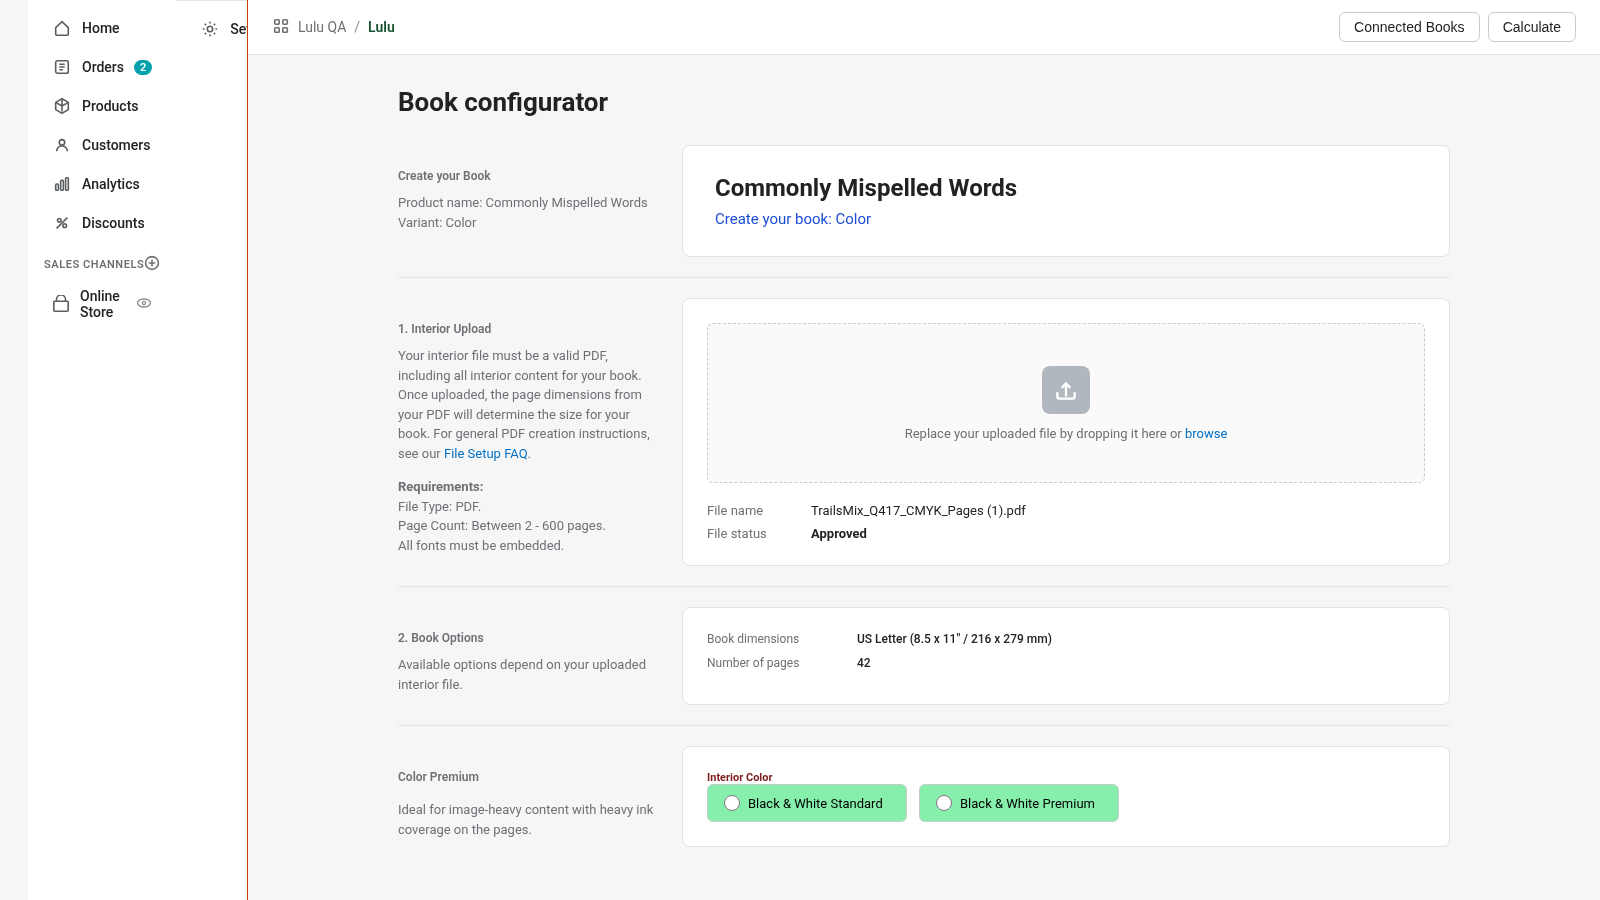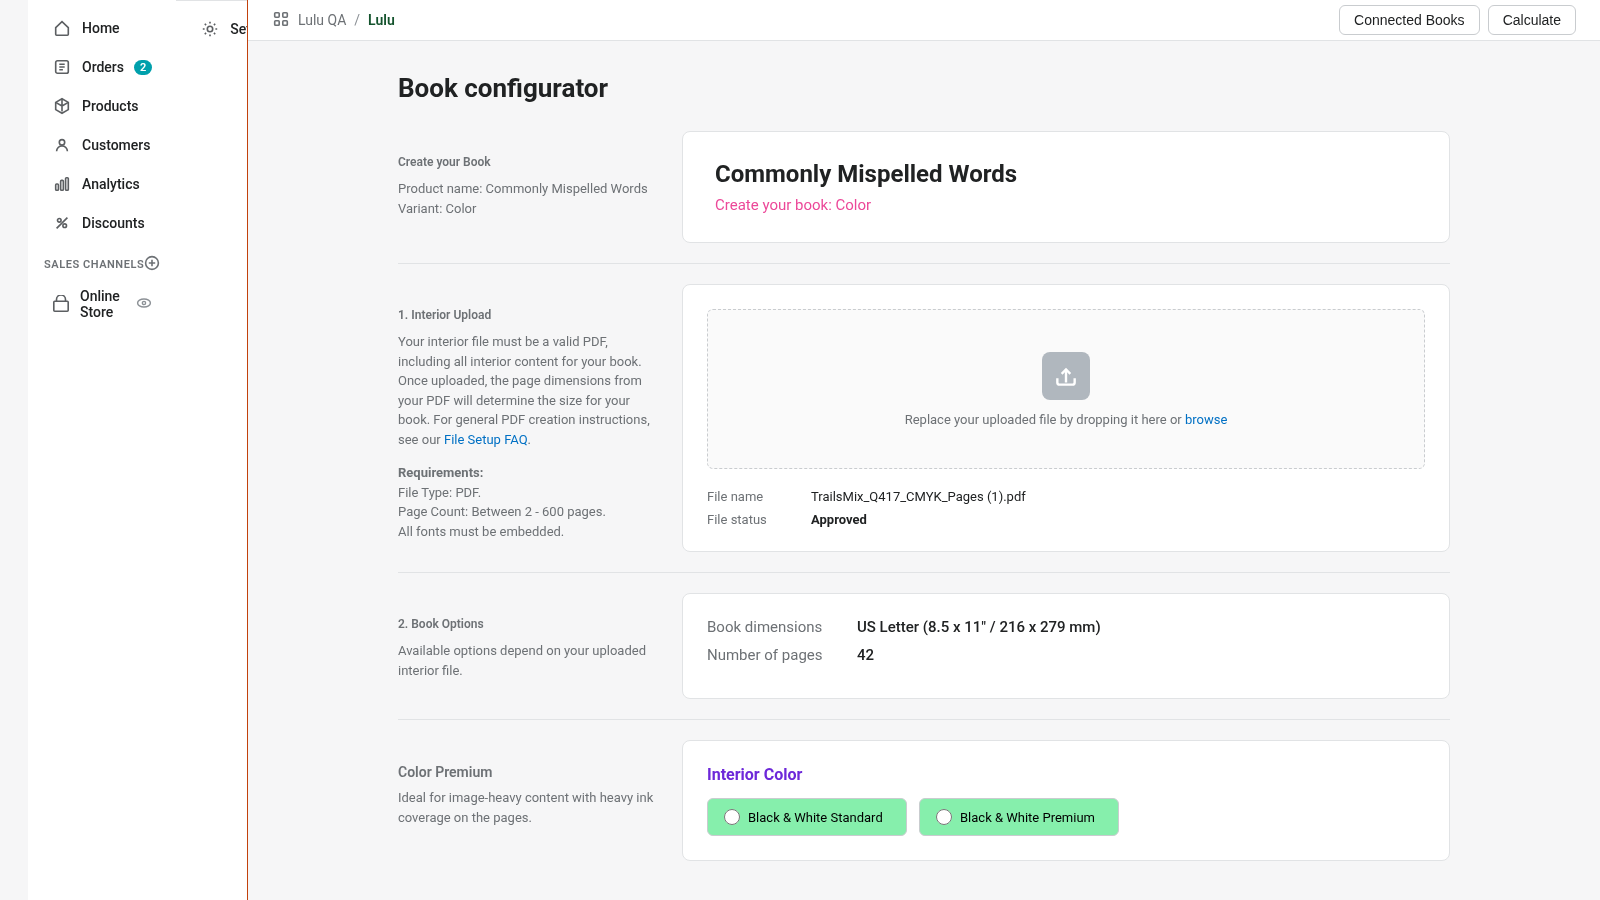--- a/index.html
+++ b/index.html
@@ -59,21 +59,21 @@
 
     
     .topbar {
       position: sticky;
       top: 0;
       background: #fff;
       border-bottom: 1px solid #e1e3e5;
       display: flex;
       align-items: center;
       padding: 0 24px;
-      height: 41px;
+      height: 55px;
       z-index: 10;
     }
     .topbar-breadcrumb {
       display: flex;
       align-items: center;
       gap: 8px;
       font-size: 14px;
       color: #6d7175;
     }
     .topbar-breadcrumb .current { font-weight: 600; color: #14532d; }
@@ -154,21 +154,21 @@
       padding: 28px 32px;
     }
     .book-preview-card h2 {
       font-size: 24px;
       font-weight: 700;
       color: #202223;
       margin-bottom: 8px;
     }
     .book-preview-card p {
       font-size: 15px;
-      color: #ec4899;
+      color: #1d4ed8;
     }
 
     
     .upload-dropzone {
       border: 1px dashed #c9cccf;
       border-radius: 6px;
       display: flex;
       flex-direction: column;
       align-items: center;
       justify-content: center;
@@ -201,42 +201,41 @@
       color: #202223;
     }
     .file-info-row .label { color: #6d7175; min-width: 80px; }
     .file-status-approved {
       font-weight: 700;
       color: #202223;
     }
 
     
     .book-options-table {
-      font-size: 15px;
+      font-size: 12px;
       color: #202223;
     }
     .book-options-row {
       display: flex;
       margin-bottom: 10px;
       align-items: flex-start;
     }
     .book-options-row .label {
       color: #6d7175;
       min-width: 150px;
     }
     .book-options-row .value {
       font-weight: 500;
     }
 
     
     .interior-color-title {
-      font-size: 16px;
+      font-size: 11px;
       font-weight: 700;
-      color: #6d28d9;
-      margin-bottom: 14px;
+      color: #7f1d1d;
     }
     .color-options {
       display: flex;
       gap: 12px;
       flex-wrap: wrap;
     }
     .color-option {
       border: 1px solid #c9cccf;
       border-radius: 6px;
       padding: 10px 16px;
@@ -256,24 +255,24 @@
 
     
     .section-divider {
       border: none;
       border-top: 1px solid #e1e3e5;
       margin: 8px 0 20px;
     }
 
     
     .color-premium-label {
-      font-size: 14px;
+      font-size: 12px;
       font-weight: 600;
       color: #6d7175;
-      margin-bottom: 8px;
+      margin-bottom: 16px;
     }
     .color-premium-desc {
       font-size: 13px;
       color: #6d7175;
       line-height: 1.5;
     }
   </style>
 </head>
 <body>
 

